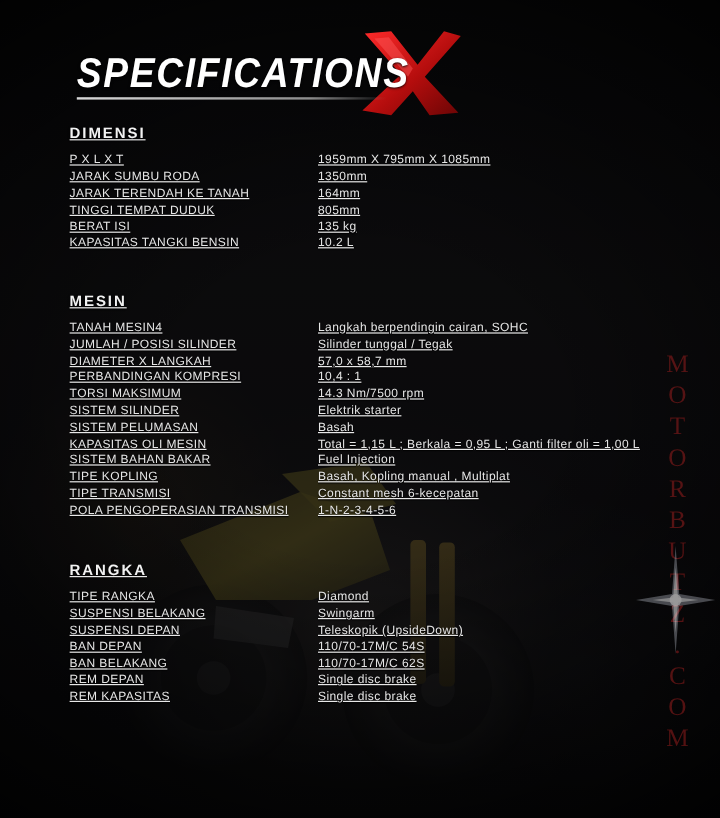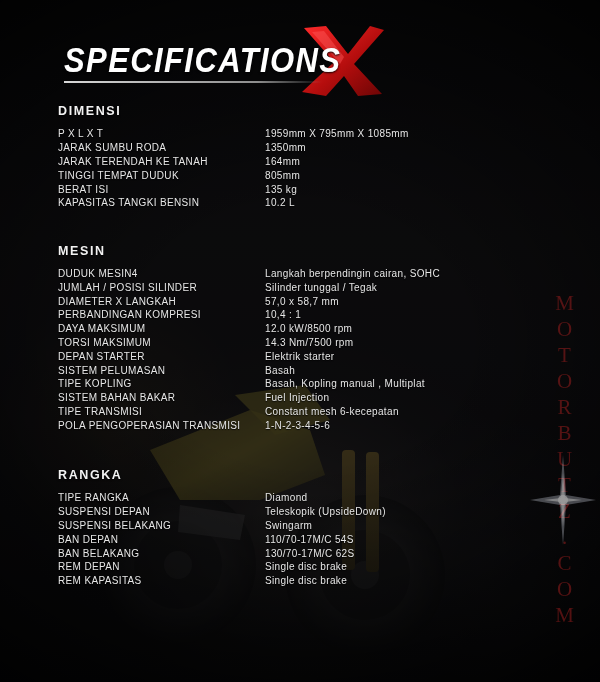--- a/index.html
+++ b/index.html
@@ -121,21 +121,21 @@
     width: 258px;
     height: 2px;
     background: linear-gradient(90deg, #d8d8d8 0%, #8d8d8d 75%, rgba(100,100,100,0) 100%);
     z-index: 1;
   }
 
   .sections {
     margin: 18px 0 0 0;
     padding: 0 0 0 58px;
   }
-  .section { margin-bottom: 30px; }
+  .section { margin-bottom: 30px; text-decoration: underline; }
   .section-title {
     font-size: 12.5px;
     font-weight: bold;
     letter-spacing: 1.6px;
     color: #f2f2f2;
     margin: 0 0 9px 0;
     text-shadow: 0 1px 2px rgba(0,0,0,0.9);
   }
   table.spec {
     border-collapse: collapse;
@@ -273,58 +273,58 @@
             </tr>
       </tbody>
         </table>
     </div>
 
     <div class="section" id="s-mesin">
       <div class="section-title">MESIN</div>
       <table class="spec">
         <tbody>
             <tr>
-              <td class="k">DUDUK MESIN4</td>
+              <td class="k">TANAH MESIN4</td>
               <td class="v">Langkah berpendingin cairan, SOHC</td>
             </tr>
         <tr>
               <td class="k">JUMLAH / POSISI SILINDER</td>
               <td class="v">Silinder tunggal / Tegak</td>
             </tr>
         <tr>
               <td class="k">DIAMETER X LANGKAH</td>
               <td class="v">57,0 x 58,7 mm</td>
             </tr>
         <tr>
               <td class="k">PERBANDINGAN KOMPRESI</td>
               <td class="v">10,4 : 1</td>
             </tr>
         <tr>
-              <td class="k">DAYA MAKSIMUM</td>
-              <td class="v">12.0 kW/8500 rpm</td>
-            </tr>
-        <tr>
               <td class="k">TORSI MAKSIMUM</td>
               <td class="v">14.3 Nm/7500 rpm</td>
             </tr>
         <tr>
-              <td class="k">DEPAN STARTER</td>
+              <td class="k">SISTEM SILINDER</td>
               <td class="v">Elektrik starter</td>
             </tr>
         <tr>
               <td class="k">SISTEM PELUMASAN</td>
               <td class="v">Basah</td>
             </tr>
         <tr>
+              <td class="k">KAPASITAS OLI MESIN</td>
+              <td class="v">Total = 1,15 L ; Berkala = 0,95 L ; Ganti filter oli = 1,00 L</td>
+            </tr>
+        <tr>
+              <td class="k">SISTEM BAHAN BAKAR</td>
+              <td class="v">Fuel Injection</td>
+            </tr>
+        <tr>
               <td class="k">TIPE KOPLING</td>
               <td class="v">Basah, Kopling manual , Multiplat</td>
-            </tr>
-        <tr>
-              <td class="k">SISTEM BAHAN BAKAR</td>
-              <td class="v">Fuel Injection</td>
             </tr>
         <tr>
               <td class="k">TIPE TRANSMISI</td>
               <td class="v">Constant mesh 6-kecepatan</td>
             </tr>
         <tr>
               <td class="k">POLA PENGOPERASIAN TRANSMISI</td>
               <td class="v">1-N-2-3-4-5-6</td>
             </tr>
       </tbody>
@@ -333,34 +333,34 @@
 
     <div class="section" id="s-rangka">
       <div class="section-title">RANGKA</div>
       <table class="spec">
         <tbody>
             <tr>
               <td class="k">TIPE RANGKA</td>
               <td class="v">Diamond</td>
             </tr>
         <tr>
+              <td class="k">SUSPENSI BELAKANG</td>
+              <td class="v">Swingarm</td>
+            </tr>
+        <tr>
               <td class="k">SUSPENSI DEPAN</td>
               <td class="v">Teleskopik (UpsideDown)</td>
             </tr>
         <tr>
-              <td class="k">SUSPENSI BELAKANG</td>
-              <td class="v">Swingarm</td>
-            </tr>
-        <tr>
               <td class="k">BAN DEPAN</td>
               <td class="v">110/70-17M/C 54S</td>
             </tr>
         <tr>
               <td class="k">BAN BELAKANG</td>
-              <td class="v">130/70-17M/C 62S</td>
+              <td class="v">110/70-17M/C 62S</td>
             </tr>
         <tr>
               <td class="k">REM DEPAN</td>
               <td class="v">Single disc brake</td>
             </tr>
         <tr>
               <td class="k">REM KAPASITAS</td>
               <td class="v">Single disc brake</td>
             </tr>
       </tbody>

